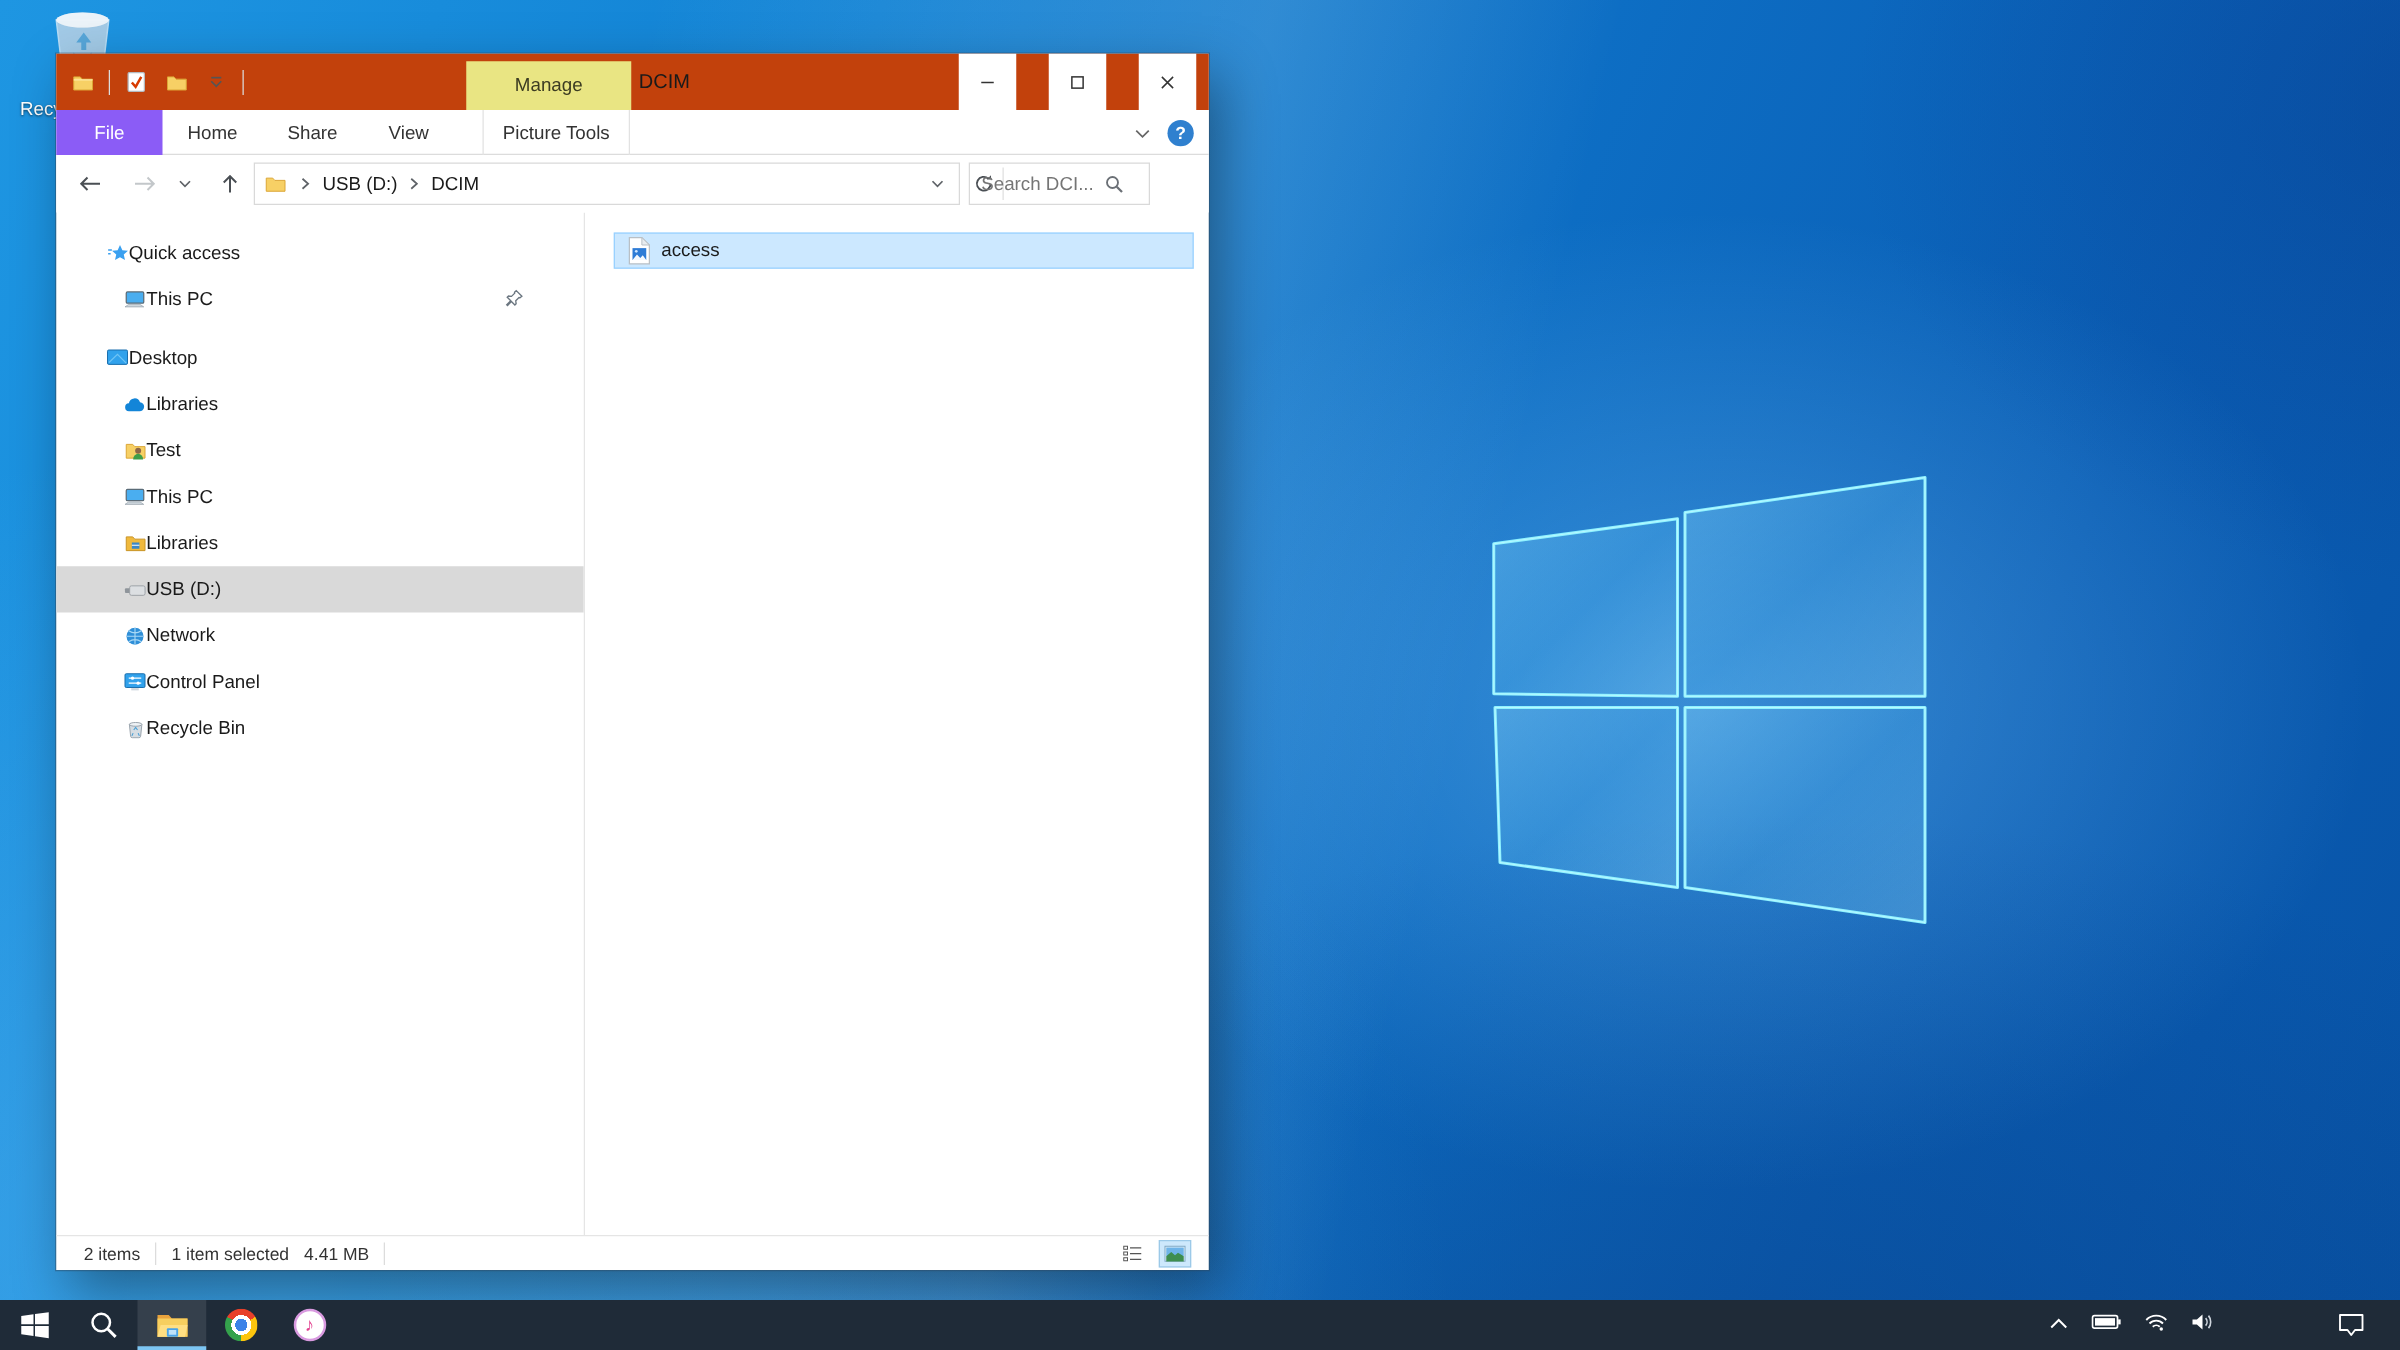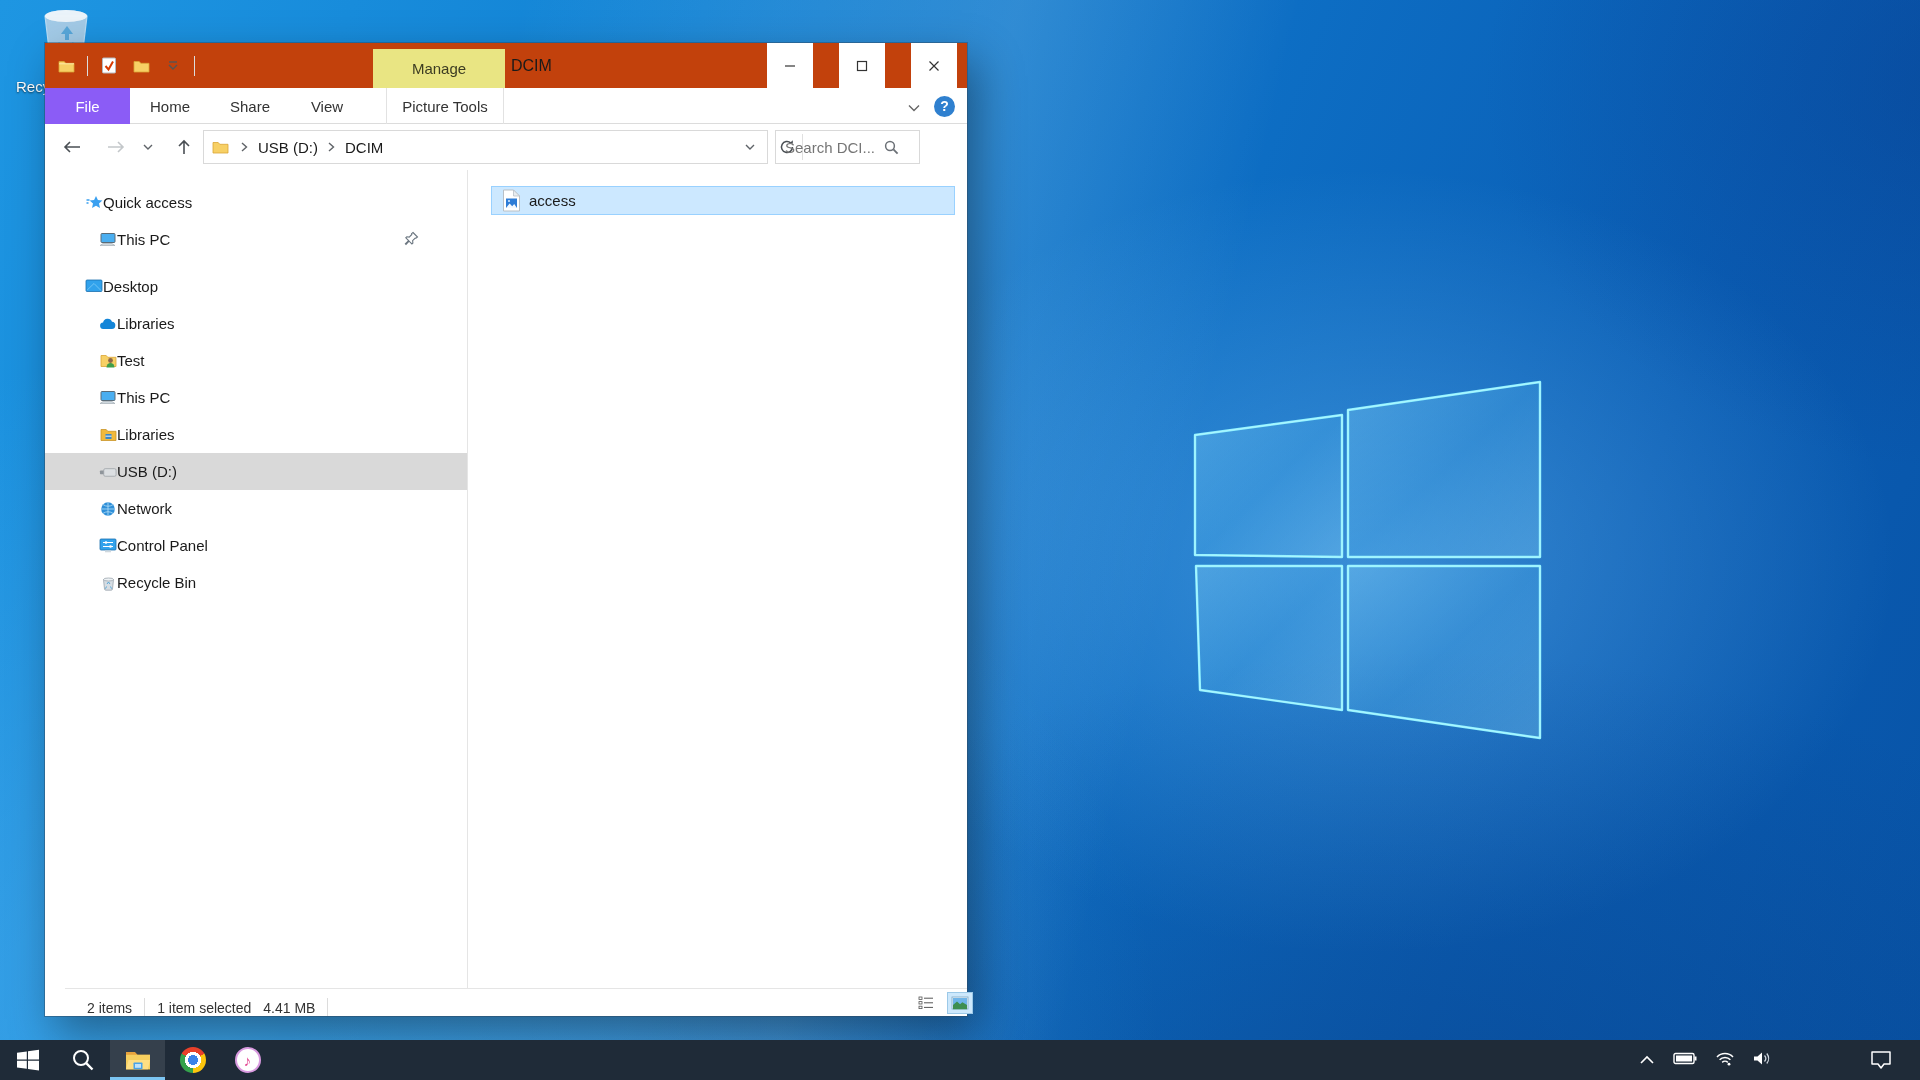--- a/index.html
+++ b/index.html
@@ -69,21 +69,21 @@
   .navrow.selected { background:#d9d9d9; }
   .navrow .nicon { width:18px; height:18px; display:flex; align-items:center; justify-content:center; flex:0 0 18px; }
   .pin { position:absolute; right:48px; top:10px; }
 
   .filepane { flex:1 1 auto; padding-top:16px; position:relative; }
   .filerow { position:relative; width:464px; margin-left:23px; height:29px; display:flex; align-items:center; gap:8px;
     font-size:15px; color:#1a1a1a; border:1px solid transparent; margin-bottom:7px; padding-left:9px; }
   .filerow.selected { background:#cce8ff; border-color:#99d1ff; }
   .filerow .ficon { width:20px; height:24px; display:flex; align-items:center; justify-content:center; }
 
-  .statusbar { position:relative; height:28px; flex:0 0 28px; border-top:1px solid #e5e5e5; display:flex; align-items:flex-end; font-size:14px; color:#333;margin-left:20px; }
+  .statusbar { position:relative; height:28px; flex:0 0 28px; border-top:1px solid #e5e5e5; display:flex; align-items:center; font-size:14px; color:#333; }
   .statusbar .st { padding:0 12px; }
   .statusbar .ssep { width:1px; height:18px; background:#dcdcdc; }
   .view-btn { position:absolute; top:3px; width:26px; height:22px; display:flex; align-items:center; justify-content:center; }
   .vb-details { left:848px; } .vb-large { left:882px; background:#cde8fc; border:1px solid #9cc9e8; }
 
   
   .taskbar { position:absolute; left:0; bottom:0; width:1920px; height:40px; background:#1f2b38; display:flex; align-items:stretch; z-index:50; }
   .tb-btn { width:55px; display:flex; align-items:center; justify-content:center; position:relative; }
   .tb-btn.active { background:rgba(255,255,255,.10); }
   .tb-btn.active::after { content:""; position:absolute; left:0; right:0; bottom:0; height:3px; background:#7cc5f2; }

